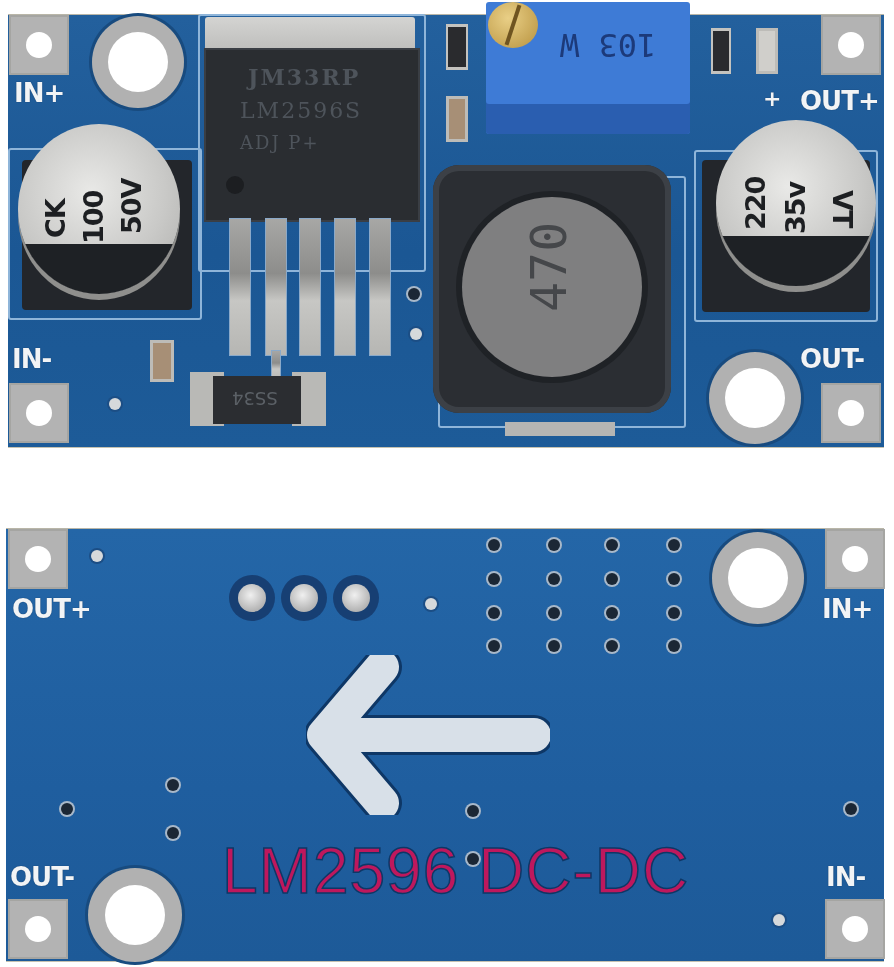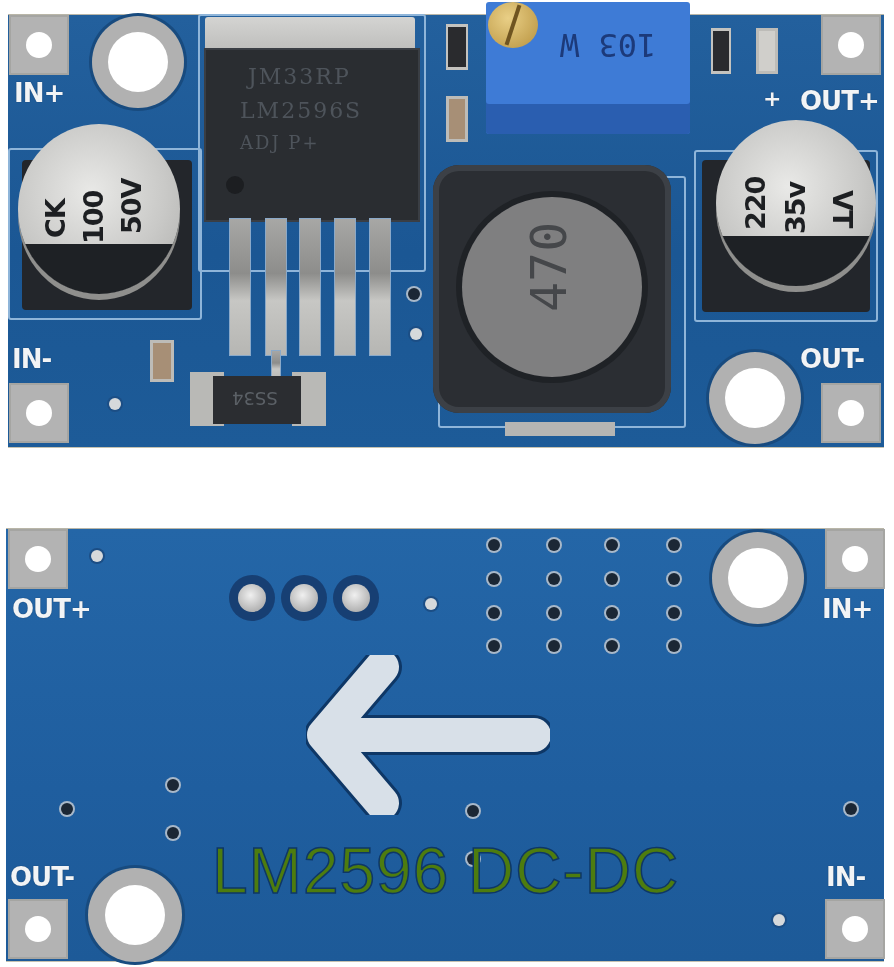--- a/index.html
+++ b/index.html
@@ -57,21 +57,21 @@
   .diode { position: absolute; left: 213px; top: 376px; width: 88px; height: 48px; background: #2b2d31; }
   .diode-text { position: absolute; color: #5b6066; font-family: "DejaVu Sans", sans-serif; font-size: 18px; transform: rotate(180deg); }
   .diode-pad { position: absolute; width: 34px; height: 54px; background: #b9b9b6; }
 
   .via { position: absolute; width: 12px; height: 12px; border-radius: 50%; background: #1b2735; box-shadow: 0 0 0 2px #a8b8c9; }
   .via-sm { position: absolute; width: 12px; height: 12px; border-radius: 50%; background: #d6d9db; box-shadow: 0 0 0 2px #1c4e85; }
   .tht { position: absolute; width: 46px; height: 46px; border-radius: 50%; background: #173f73; }
   .tht .core { position: absolute; left: 9px; top: 9px; width: 28px; height: 28px; border-radius: 50%; background: radial-gradient(circle at 45% 40%, #f0f0f0, #9a9a9a); }
 
   .arrow { position: absolute; left: 306px; top: 655px; }
-  .brand { position: absolute; left: 212px; top: 834px; color: #4d7c0f; font-family: "Liberation Sans", sans-serif; font-size: 64px; letter-spacing: 1px; white-space: nowrap;
+  .brand { position: absolute; left: 222px; top: 834px; color: #be185d; font-family: "Liberation Sans", sans-serif; font-size: 64px; letter-spacing: 1px; white-space: nowrap;
     -webkit-text-stroke: 1.5px #0e3766; }
 </style>
 </head>
 <body>
 
 <div class="board board-top"></div>
 
 <div class="pad-sq" style="left:9px;top:15px;">
     <div class="hole"></div>
   </div>
@@ -98,21 +98,21 @@
 <div class="silk" style="left:800px;top:344px;font-size:26px;">OUT-</div>
 <div class="silk" style="left:763px;top:86px;font-size:22px;">+</div>
 
 <div class="outline" style="left:198px;top:14px;width:224px;height:254px;"></div>
 <div class="outline" style="left:8px;top:148px;width:190px;height:168px;"></div>
 <div class="outline" style="left:694px;top:150px;width:180px;height:168px;"></div>
 <div class="outline" style="left:438px;top:176px;width:244px;height:248px;"></div>
 
 <div class="ic-tab"></div>
 <div class="ic-body"></div>
-<div class="ic-line" style="left:248px;top:64px;">JM33RP</div>
+<div class="ic-line" style="left:248px;top:64px;font-weight:bold;">JM33RP</div>
 <div class="ic-line" style="left:240px;top:98px;">LM2596S</div>
 <div class="ic-line" style="left:240px;top:132px;font-size:18px;">ADJ    P+</div>
 <div class="ic-dot"></div>
 <div class="ic-pin" style="left:229px;top:218px;height:136px;"></div>
 <div class="ic-pin" style="left:265px;top:218px;height:136px;"></div>
 <div class="ic-pin" style="left:299px;top:218px;height:136px;"></div>
 <div class="ic-pin" style="left:334px;top:218px;height:136px;"></div>
 <div class="ic-pin" style="left:369px;top:218px;height:136px;"></div>
 <div class="ic-pin" style="left:271px;top:350px;width:8px;height:30px;"></div>
 

